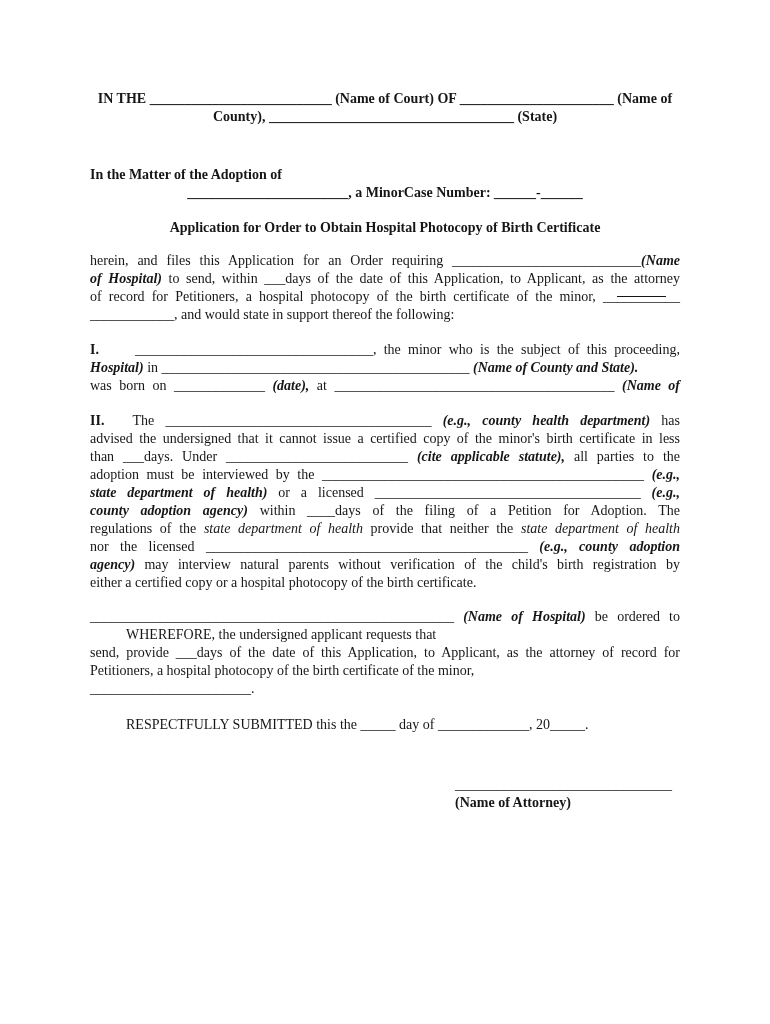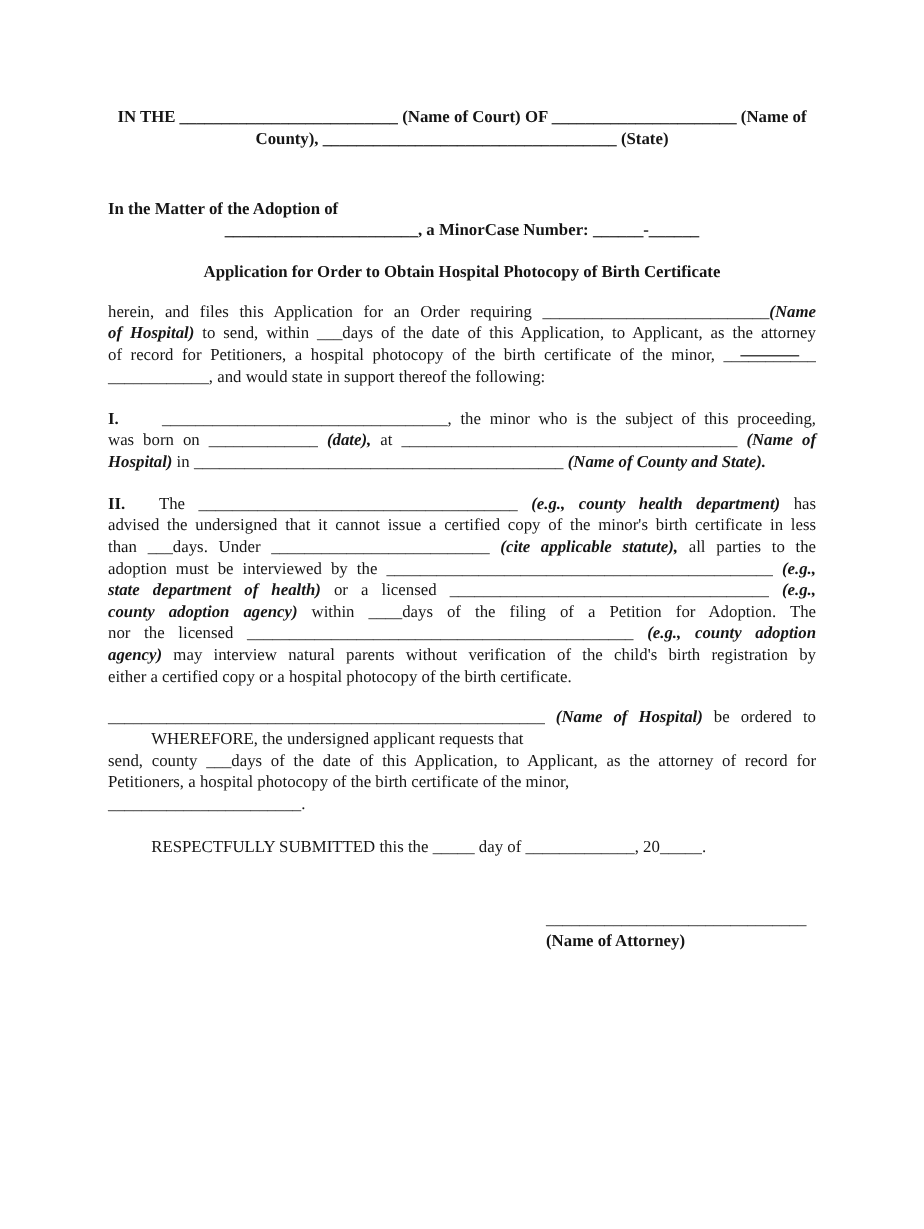--- a/index.html
+++ b/index.html
@@ -57,40 +57,41 @@
 
   <div class="sec">
       <div class="line jl"><span class="">herein, and files this Application for an Order requiring </span><span class="su">___________________________</span><span class="sbi">(Name</span></div>
       <div class="line jl"><span class="sbi">of Hospital)</span><span class=""> to send, within </span><span class="su">___</span><span class="">days of the date of this Application, to Applicant, as the attorney</span></div>
       <div class="line jl"><span class="">of record for Petitioners, a hospital photocopy of the birth certificate of the minor, </span><span class="su">__</span><span class="su st">_______</span><span class="su">__</span></div>
       <div class="line"><span class="su">____________</span><span class="">, and would state in support thereof the following:</span></div>
     </div>
 
   <div class="sec">
       <div class="line jl"><span class="sb">I.</span><span class="gap g36"></span><span class="su">__________________________________</span><span class="">, the minor who is the subject of this proceeding,</span></div>
+      <div class="line"><span class="sbi">Hospital)</span><span class=""> in </span><span class="su">____________________________________________</span><span class=""> </span><span class="sbi">(Name of County and State).</span></div>
       <div class="line jl"><span class="">was born on </span><span class="su">_____________</span><span class=""> </span><span class="sbi">(date),</span><span class=""> at </span><span class="su">________________________________________</span><span class=""> </span><span class="sbi">(Name of</span></div>
-      <div class="line"><span class="sbi">Hospital)</span><span class=""> in </span><span class="su">____________________________________________</span><span class=""> </span><span class="sbi">(Name of County and State).</span></div>
     </div>
 
   <div class="sec sec-ii">
       <div class="line jl"><span class="sb">II.</span><span class="gap g28"></span><span class="">The </span><span class="su">______________________________________</span><span class=""> </span><span class="sbi">(e.g., county health department)</span><span class=""> has</span></div>
       <div class="line jl"><span class="">advised the undersigned that it cannot issue a certified copy of the minor's birth certificate in less</span></div>
       <div class="line jl"><span class="">than </span><span class="su">___</span><span class="">days. Under </span><span class="su">__________________________</span><span class=""> </span><span class="sbi">(cite applicable statute),</span><span class=""> all parties to the</span></div>
       <div class="line jl"><span class="">adoption must be interviewed by the </span><span class="su">______________________________________________</span><span class=""> </span><span class="sbi">(e.g.,</span></div>
       <div class="line jl"><span class="sbi">state department of health)</span><span class=""> or a licensed </span><span class="su">______________________________________</span><span class=""> </span><span class="sbi">(e.g.,</span></div>
       <div class="line jl"><span class="sbi">county adoption agency)</span><span class=""> within </span><span class="su">____</span><span class="">days of the filing of a Petition for Adoption. The</span></div>
+      <div class="line jl"><span class="">regulations of the </span><span class="si">state department of health</span><span class=""> provide that neither the </span><span class="si">state department of health</span></div>
       <div class="line jl"><span class="">nor the licensed </span><span class="su">______________________________________________</span><span class=""> </span><span class="sbi">(e.g., county adoption</span></div>
       <div class="line jl"><span class="sbi">agency)</span><span class=""> may interview natural parents without verification of the child's birth registration by</span></div>
       <div class="line"><span class="">either a certified copy or a hospital photocopy of the birth certificate.</span></div>
     </div>
 
   <div class="wherefore">
       <div class="line jl"><span class="su">____________________________________________________</span><span class=""> </span><span class="sbi">(Name of Hospital)</span><span class=""> be ordered to</span></div>
       <div class="line"><span class="gap g36"></span><span class="">WHEREFORE, the undersigned applicant requests that</span></div>
-      <div class="line jl"><span class="">send, county </span><span class="su">___</span><span class="">days of the date of this Application, to Applicant, as the attorney of record for</span></div>
+      <div class="line jl"><span class="">send, provide </span><span class="su">___</span><span class="">days of the date of this Application, to Applicant, as the attorney of record for</span></div>
       <div class="line"><span class="">Petitioners, a hospital photocopy of the birth certificate of the minor,</span></div>
       <div class="line"><span class="su">_______________________</span><span class="">.</span></div>
     </div>
 
   <div class="respectfully">RESPECTFULLY SUBMITTED this the _____ day of _____________, 20_____.</div>
 
   <div class="signature">
     <div>_______________________________</div>
     <div class="bold">(Name of Attorney)</div>
   </div>

